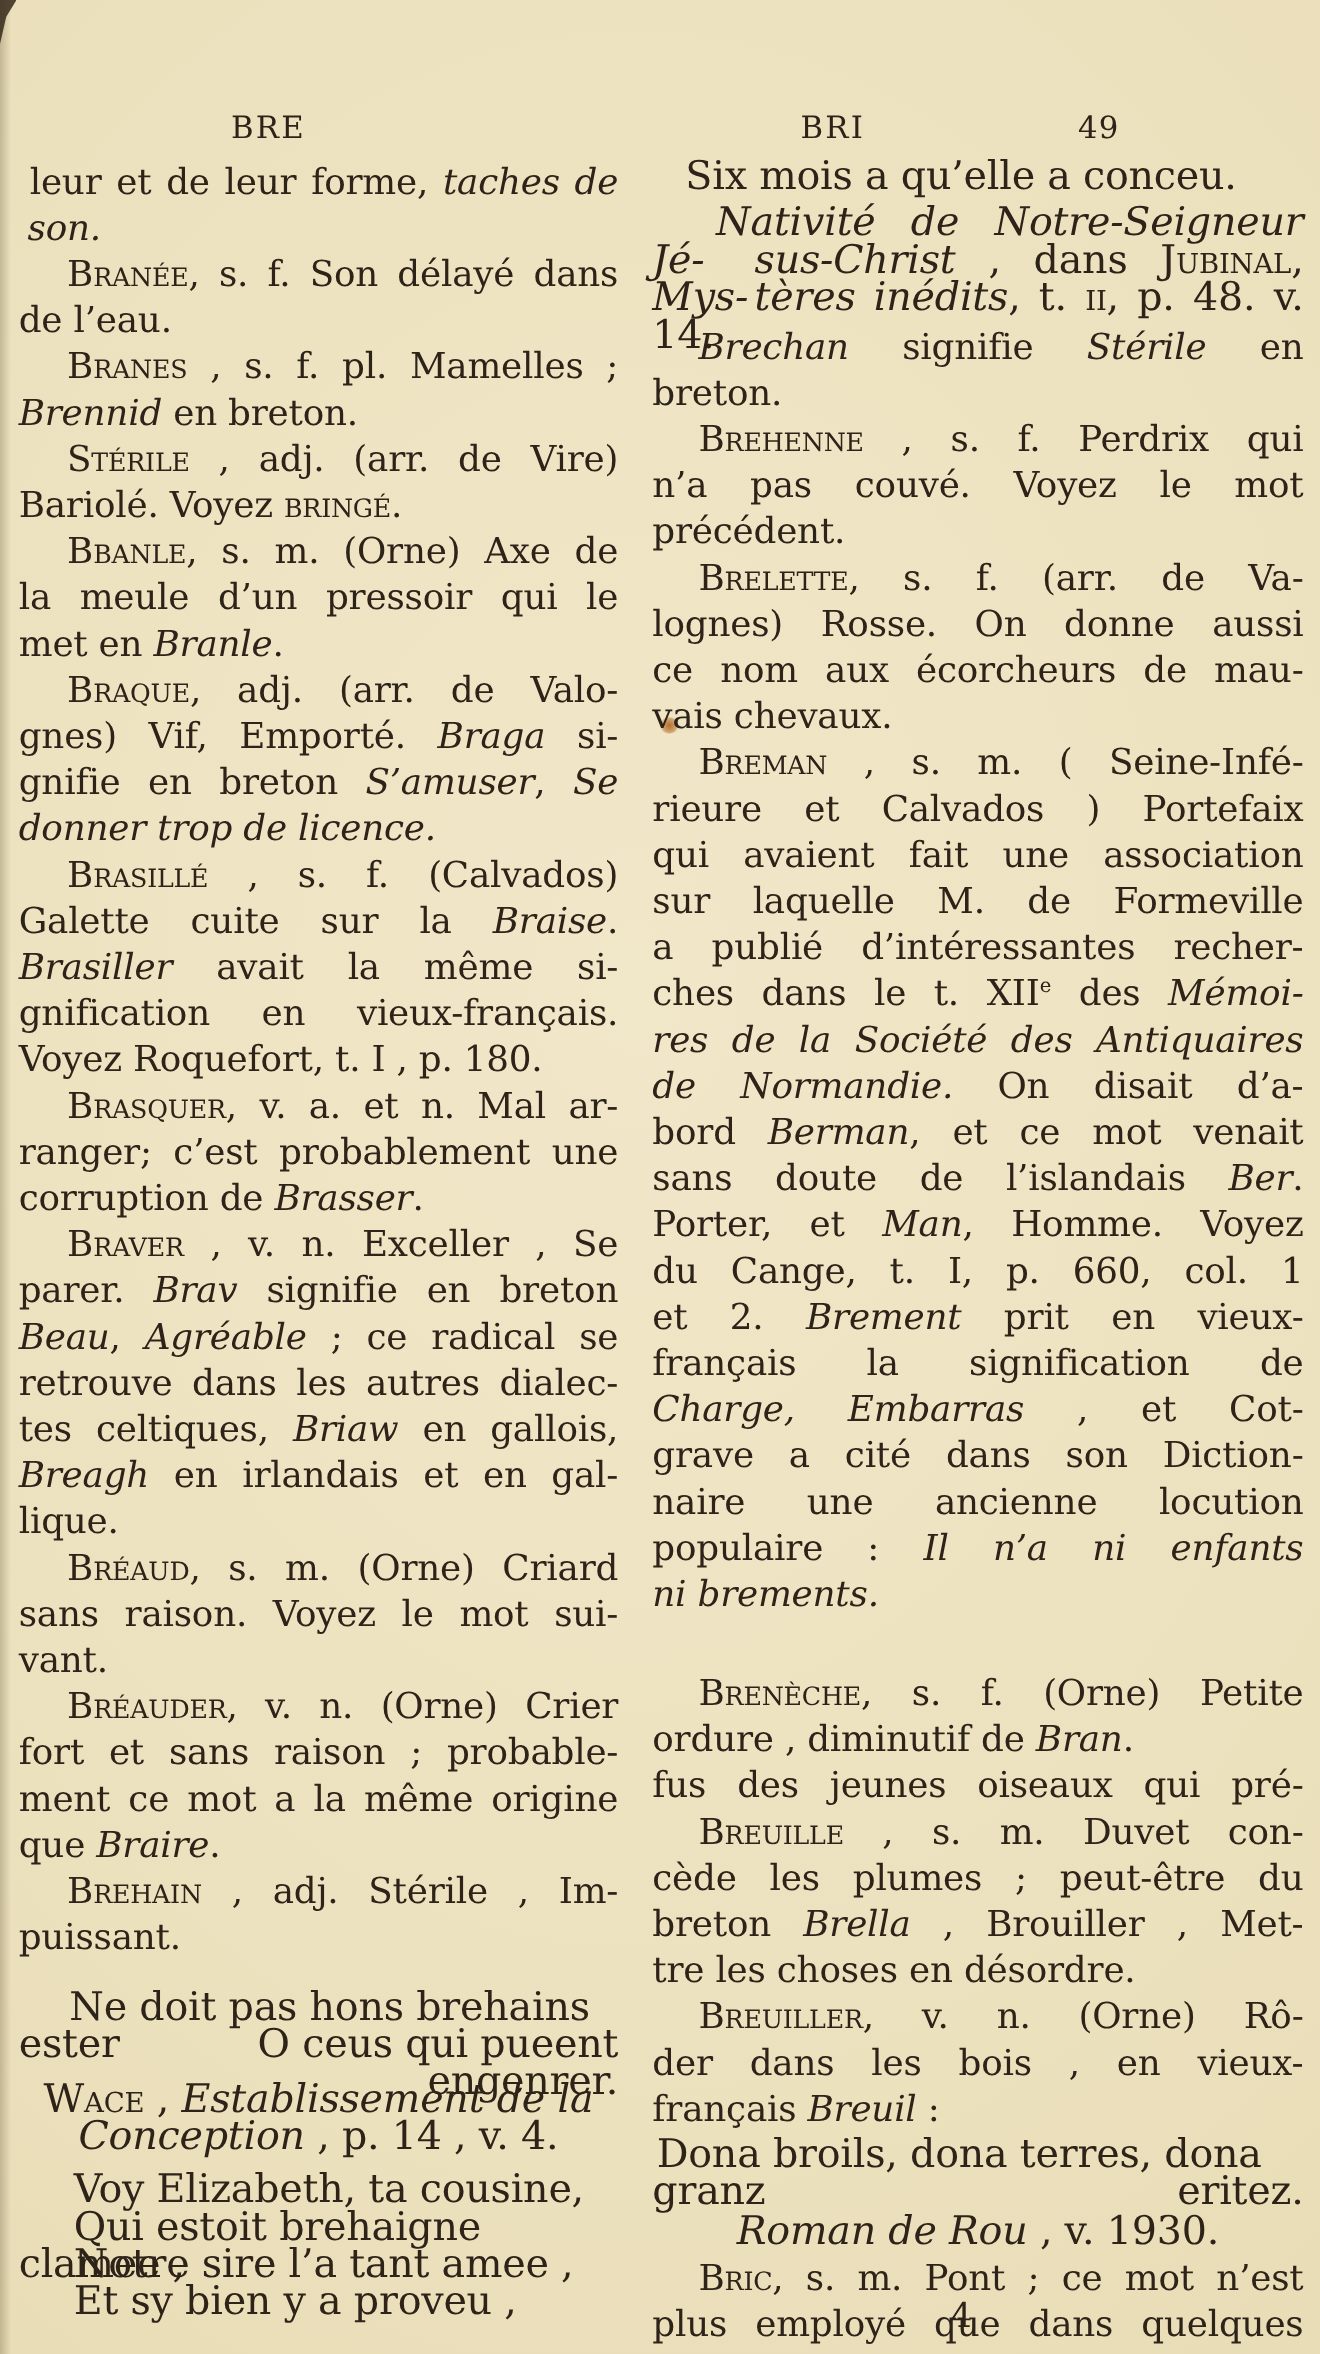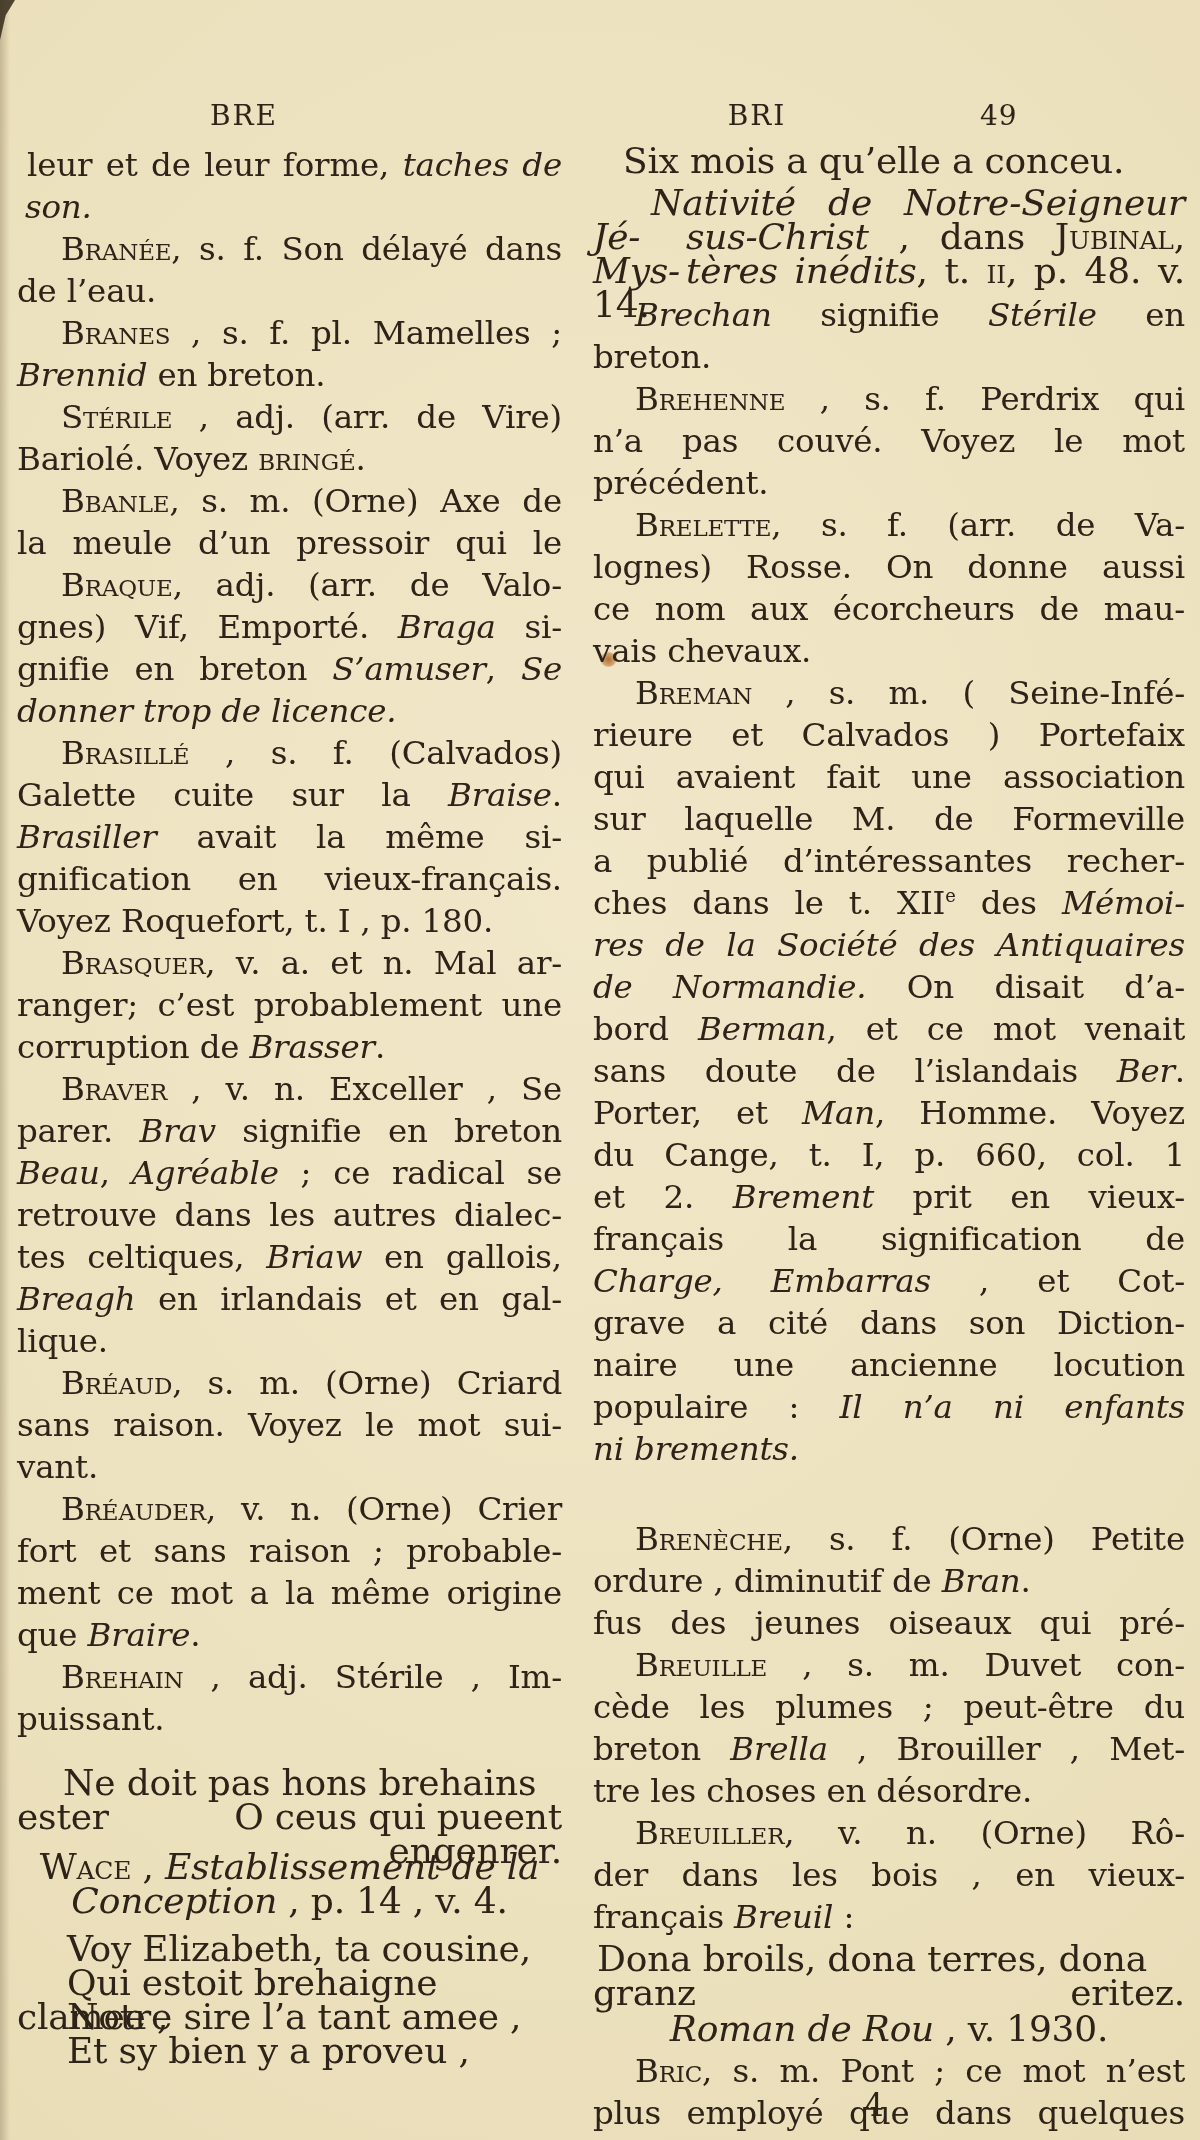--- a/index.html
+++ b/index.html
@@ -67,20 +67,21 @@
       <div class="line" style="text-indent: 44px;"><span class="sc">Branes</span><span> , s. f. pl. Mamelles ;</span></div>
       <div class="line a-l"><span class="it">Brennid</span><span> en breton.</span></div>
     </div>
     <div class="block entry">
       <div class="line" style="text-indent: 44px;"><span class="sc">Stérile</span><span> , adj. (arr. de Vire)</span></div>
       <div class="line a-l"><span>Bariolé. Voyez </span><span class="sc">bringé</span><span>.</span></div>
     </div>
     <div class="block entry">
       <div class="line" style="text-indent: 44px;"><span class="sc">Bbanle</span><span>, s. m. (Orne) Axe de</span></div>
       <div class="line"><span>la meule d’un pressoir qui le</span></div>
+      <div class="line a-l"><span>met en </span><span class="it">Branle</span><span>.</span></div>
     </div>
     <div class="block entry">
       <div class="line" style="text-indent: 44px;"><span class="sc">Braque</span><span>, adj. (arr. de Valo-</span></div>
       <div class="line"><span>gnes) Vif, Emporté. </span><span class="it">Braga</span><span> si-</span></div>
       <div class="line"><span>gnifie en breton </span><span class="it">S’amuser</span><span>, </span><span class="it">Se</span></div>
       <div class="line a-l"><span class="it">donner trop de licence.</span></div>
     </div>
     <div class="block entry">
       <div class="line" style="text-indent: 44px;"><span class="sc">Brasillé</span><span> , s. f. (Calvados)</span></div>
       <div class="line"><span>Galette cuite sur la </span><span class="it">Braise</span><span>.</span></div>

